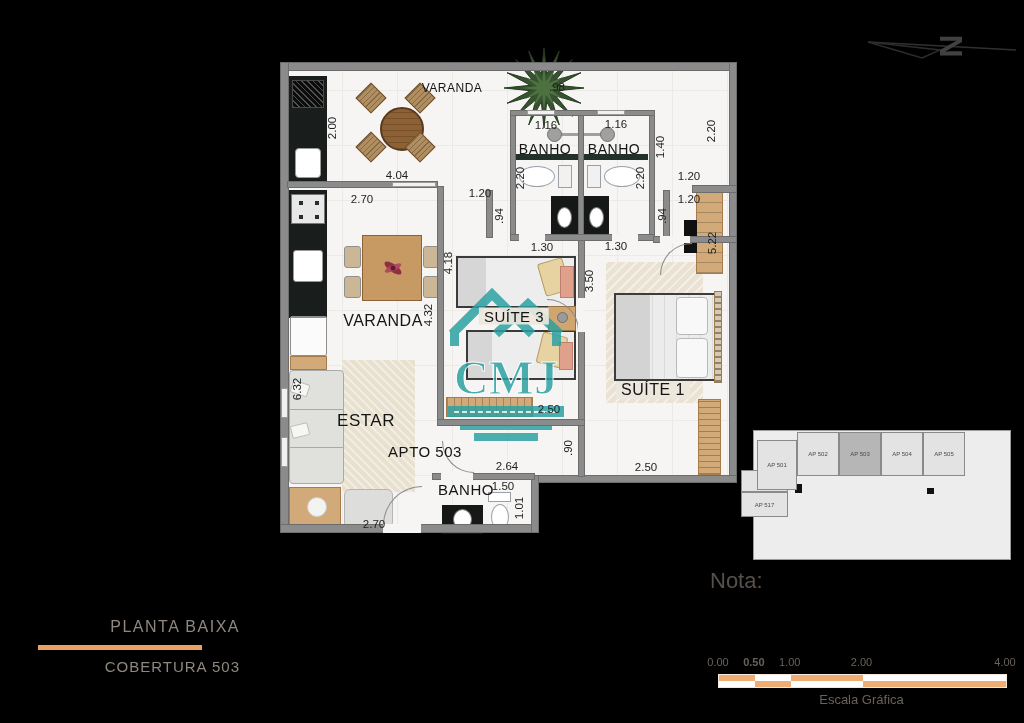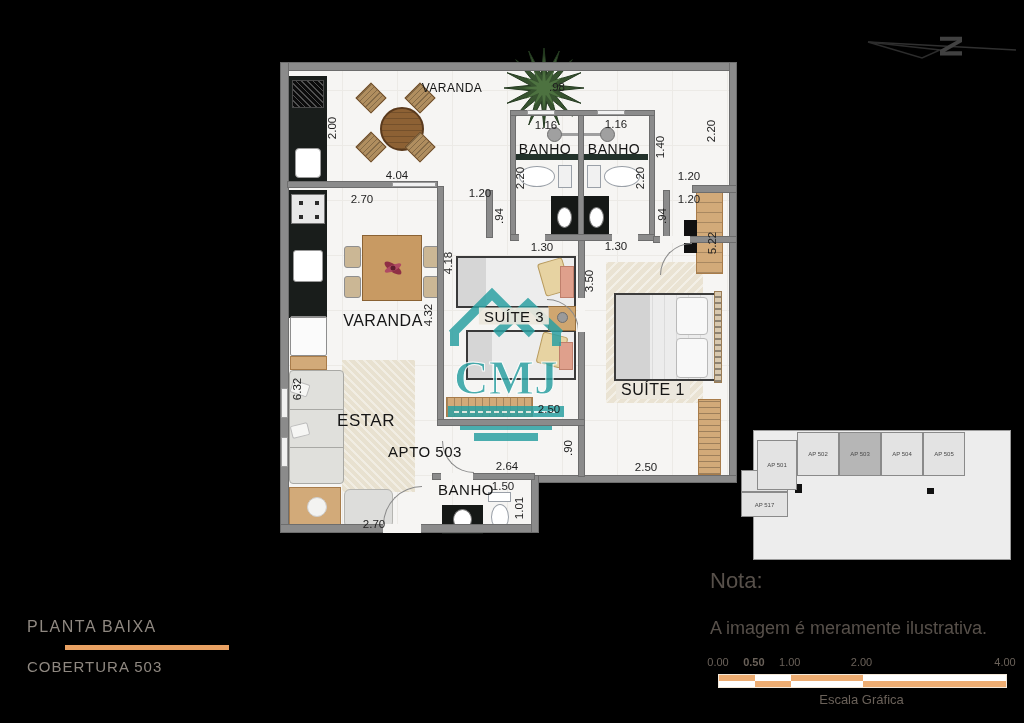--- a/index.html
+++ b/index.html
@@ -19,21 +19,21 @@
   .rlabel{position:absolute;transform:translate(-50%,-50%);color:#151515;white-space:nowrap;letter-spacing:.5px;}
   .rlabel.chip{background:rgba(236,231,221,.92);padding:0 5px;}
   
   #keyplan{position:absolute;left:741px;top:428px;width:271px;height:132px;}
   .kp-base{position:absolute;background:#ededed;border:1px solid #9b9b9b;box-sizing:border-box;}
   .kp-unit{position:absolute;background:#e3e3e3;border:1px solid #8a8a8a;box-sizing:border-box;
            display:flex;align-items:center;justify-content:center;font-size:6px;color:#4a4a4a;white-space:nowrap;}
   .kp-unit.hl{background:#b6b6b6;}
   .kp-door{position:absolute;background:#111;}
   
-  #footer-left{position:absolute;left:0;top:618px;width:240px;color:#8f8881;text-align:left;margin-left:27px;}
+  #footer-left{position:absolute;left:0;top:618px;width:240px;color:#8f8881;text-align:right;}
   #footer-title{font-size:16px;letter-spacing:1.5px;}
   #footer-line{margin:9px auto 8px auto;width:164px;height:5px;background:#e9a163;}
   #footer-sub{font-size:15px;letter-spacing:1px;}
   
   #note{position:absolute;left:710px;top:568px;color:#57504a;}
   #note-heading{font-size:22px;}
   #note-body{font-size:18px;margin-top:24px;}
   #scalebar{position:absolute;left:718px;top:650px;width:288px;color:#6a6159;}
   .tick{position:absolute;top:6px;transform:translateX(-50%);font-size:11px;}
   #bar{position:absolute;left:0;top:24px;width:287px;height:12px;border:1px solid #f3e8d9;box-sizing:content-box;}
@@ -166,21 +166,20 @@
     </div>
 
   <div id="footer-left">
     <div id="footer-title">PLANTA BAIXA</div>
     <div id="footer-line"></div>
     <div id="footer-sub">COBERTURA 503</div>
   </div>
 
   <div id="note">
     <div id="note-heading">Nota:</div>
-    <div id="note-body">A imagem é meramente ilustrativa.</div>
   </div>
 
   <div id="scalebar">
     <div id="bar">
         <div class="seg" style="left: 0px; top: 0px; width: 35.875px; background: rgb(238, 173, 114);"></div>
         <div class="seg" style="left: 0px; top: 6px; width: 35.875px; background: rgb(255, 255, 255);"></div>
         <div class="seg" style="left: 35.875px; top: 0px; width: 35.875px; background: rgb(255, 255, 255);"></div>
         <div class="seg" style="left: 35.875px; top: 6px; width: 35.875px; background: rgb(238, 173, 114);"></div>
         <div class="seg" style="left: 71.75px; top: 0px; width: 71.75px; background: rgb(238, 173, 114);"></div>
         <div class="seg" style="left: 71.75px; top: 6px; width: 71.75px; background: rgb(255, 255, 255);"></div>

